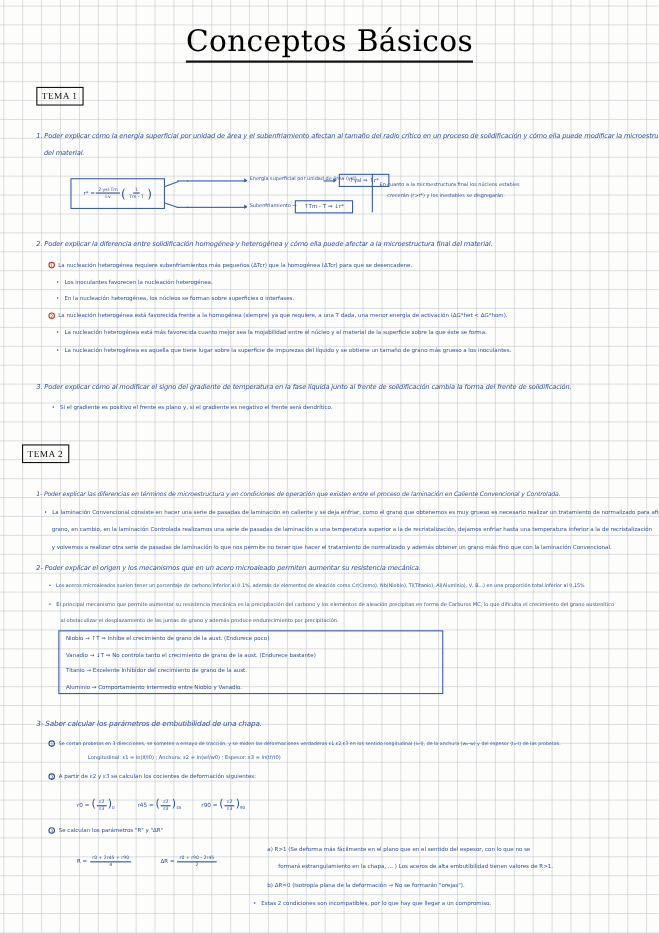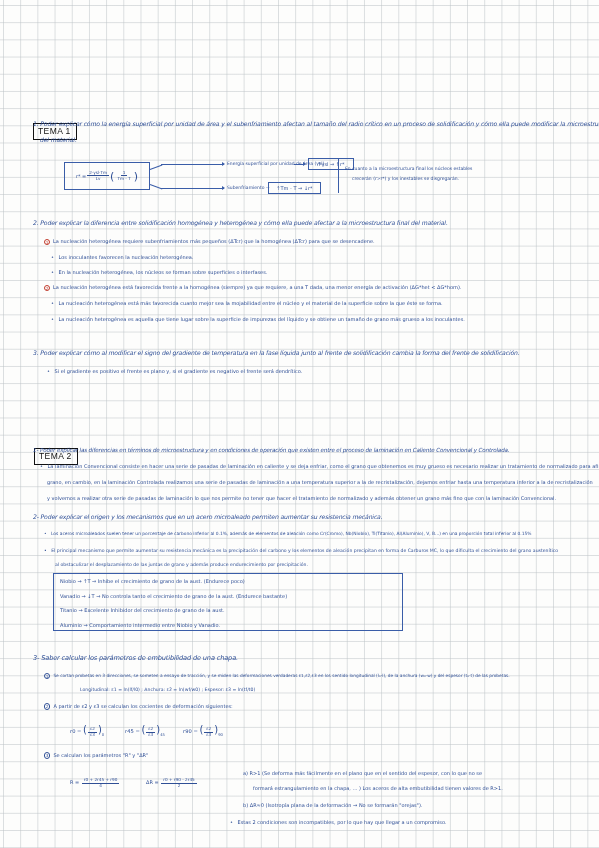--- a/index.html
+++ b/index.html
@@ -26,26 +26,25 @@
     font-family:"DejaVu Serif", serif;
     font-size:27px;color:#000;
     letter-spacing:.3px;
   }
   #title span{border-bottom:2px solid #111;padding-bottom:2px;}
   
   .tema{
     position:absolute;
     border:1.3px solid #111;
     color:#111;
-    font-family:Liberation Sans, sans-serif;
+    font-family:Liberation Serif, serif;
     font-size:8.5px;
     padding:2px 5px 3px 4px;
     background:transparent;
     letter-spacing:.4px;
-    margin-top:44px;
   }
   
   .ln{
     position:absolute;
     color:#2f4f96;
     font-size:4.9px;
     line-height:6px;
     white-space:nowrap;
     font-family:"DejaVu Sans", sans-serif;
   }
@@ -100,20 +99,23 @@
   .frac .num{border-bottom:.7px solid #2f4f96;padding:0 2px 0.3px;font-size:4.2px;}
   .frac .den{padding:.4px 2px 0;font-size:4.2px;}
   sub{font-size:72%;}
   .grp{position:absolute;}
 </style>
 </head>
 <body>
 
 <div id="page">
 
+  <div id="title">
+    <span>Conceptos Básicos</span>
+  </div>
 
   <div class="tema" style="left:33px;top:79px;">
     <span>TEMA 1</span>
   </div>
 
   <div class="ln q" style="left:33px;top:121px;">
     <span>1.</span>
     <span>Poder explicar cómo la energía superficial por unidad de área y el subenfriamiento afectan al tamaño del radio crítico en un proceso de solidificación y cómo ella puede modificar la microestructura final</span>
   </div>
   <div class="ln q" style="left:40px;top:137px;">
@@ -196,21 +198,21 @@
   </div>
 
   <div class="ln q" style="left:33px;top:350px;">
     <span>3.</span>
     <span>Poder explicar cómo al modificar el signo del gradiente de temperatura en la fase líquida junto al frente de solidificación cambia la forma del frente de solidificación.</span>
   </div>
   <div class="ln b bullet" style="left:47px;top:368px;">
     <span>Si el gradiente es positivo el frente es plano y, si el gradiente es negativo el frente será dendrítico.</span>
   </div>
 
-  <div class="tema" style="left:34px;top:404px;">
+  <div class="tema" style="left:20px;top:404px;">
     <span>TEMA 2</span>
   </div>
 
   <div class="ln q" style="left:33px;top:447px;font-size:5.6px;">
     <span>1-</span>
     <span>Poder explicar las diferencias en términos de microestructura y en condiciones de operación que existen entre el proceso de laminación en Caliente Convencional y Controlada.</span>
   </div>
   <div class="ln b bullet" style="left:40px;top:463px;">
     <span>La laminación Convencional consiste en hacer una serie de pasadas de laminación en caliente y se deja enfriar, como el grano que obtenemos es muy grueso es necesario realizar un tratamiento de normalizado para afinar el</span>
   </div>

